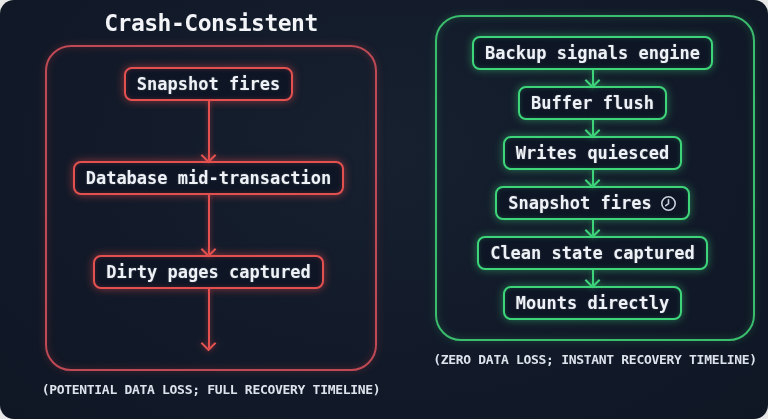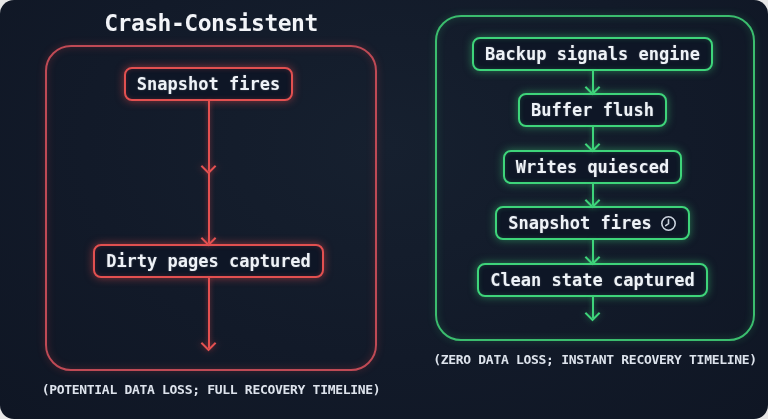--- a/index.html
+++ b/index.html
@@ -106,20 +106,23 @@
   <div class="panel" style="--accent: #e25050; --frame: #bf4a55; --glow: rgba(235,75,75,0.55); --glow-soft: rgba(235,75,75,0.22);">
     <div class="panel-title">Crash-Consistent</div>
     <div class="frame crash">
       <div class="node">
         <span class="label">Snapshot fires</span>
       </div>
       <div class="arrow">
           <div class="shaft"></div>
           <div class="head"></div>
         </div>
+      <div class="node">
+        <span class="label">Database mid-transaction</span>
+      </div>
       <div class="arrow">
           <div class="shaft"></div>
           <div class="head"></div>
         </div>
       <div class="node">
         <span class="label">Dirty pages captured</span>
       </div>
       <div class="arrow">
           <div class="shaft"></div>
           <div class="head"></div>
@@ -164,17 +167,20 @@
           <div class="shaft"></div>
           <div class="head"></div>
         </div>
       <div class="node">
         <span class="label">Clean state captured</span>
       </div>
       <div class="arrow">
           <div class="shaft"></div>
           <div class="head"></div>
         </div>
+      <div class="node">
+        <span class="label">Mounts directly</span>
+      </div>
     </div>
     <div class="caption">(ZERO DATA LOSS; INSTANT RECOVERY TIMELINE)</div>
   </div>
 
 </div>
 
 </body></html>

